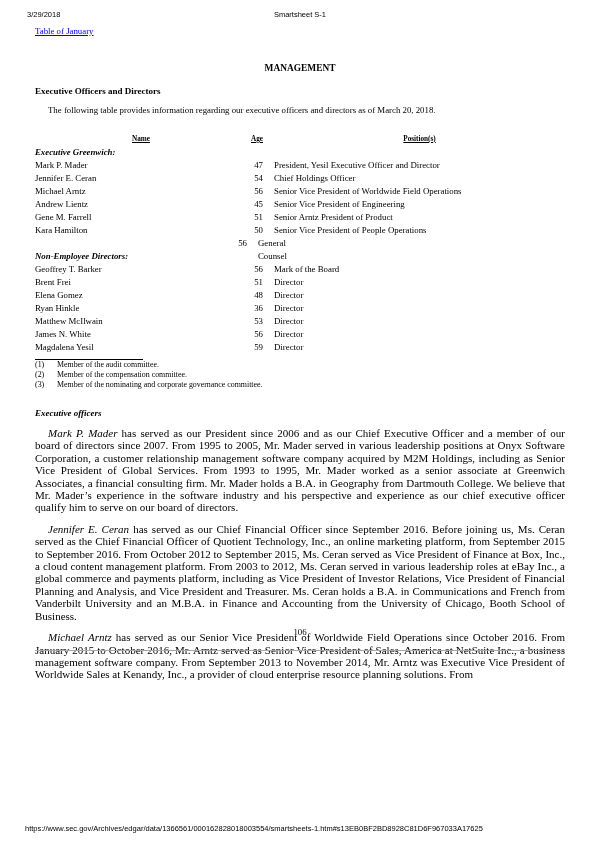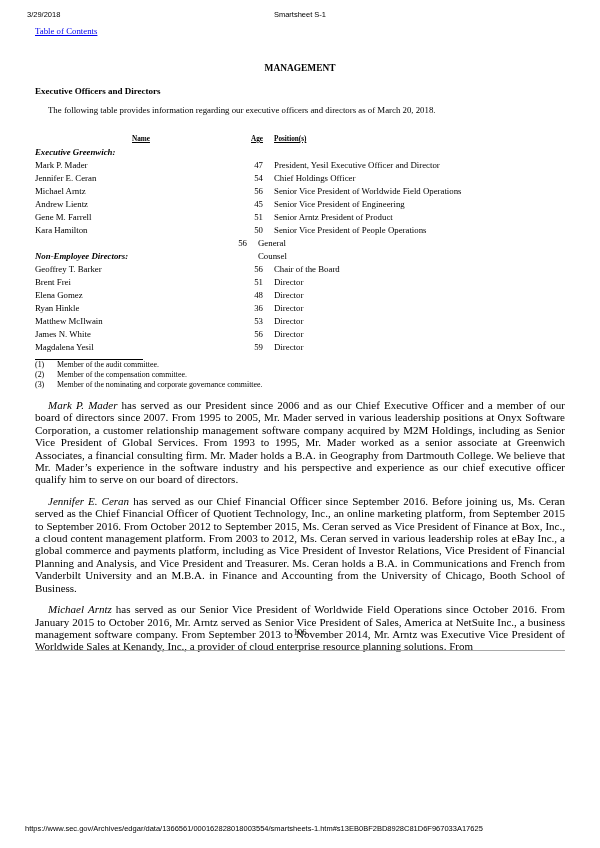--- a/index.html
+++ b/index.html
@@ -21,21 +21,21 @@
   .toc a { color:#0000EE; text-decoration:underline; cursor:pointer; }
   .mgmt-heading { margin-top:27px; text-align:center; font-weight:bold; font-size:9.4px; }
   .subheading { margin-top:13px; font-weight:bold; font-size:9px; }
   .intro { margin-top:9px; font-size:8.8px; text-indent:13px; }
 
   .officers-table { margin-top:18px; font-size:8.8px; }
   .trow { display:grid; grid-template-columns:212px 16px 1fr; line-height:13px; height:13px; }
   .th { font-weight:bold; font-size:7.2px; text-decoration:underline; }
   .th-name { text-align:center; }
   .th-age  { text-align:right; }
-  .th-pos  { padding-left:11px; }
+  .th-pos  { text-align:center; padding-left:11px; }
   .c-age { text-align:right; }
   .c-pos { padding-left:11px; }
   .group-label { font-weight:bold; font-style:italic; }
 
   .fn-rule { margin-top:5px; width:108px; border-top:1px solid #000; }
   .footnote { display:grid; grid-template-columns:22px 1fr; font-size:7.9px; line-height:10px; }
 
   .section-heading { margin-top:18px; font-weight:bold; font-style:italic; font-size:9px; }
   .para { margin-top:9px; font-size:11px; line-height:12.4px; text-align:justify; text-indent:13px; }
   .para .lead { font-style:italic; }
@@ -45,21 +45,21 @@
 </style>
 </head>
 <body>
 
 <div class="print-hf ph-date">3/29/2018</div>
 <div class="print-hf ph-title">Smartsheet S-1</div>
 
 <div class="page">
 
   <div class="toc">
-    <a>Table of Contents</a>
+    <a>Table of January</a>
   </div>
 
   <div class="mgmt-heading">MANAGEMENT</div>
 
   <div class="subheading">Executive Officers and Directors</div>
 
   <div class="intro">The following table provides information regarding our executive officers and directors as of March 20, 2018.</div>
 
   <div class="officers-table">
     <div class="trow">
@@ -105,21 +105,21 @@
       <span class="c-age">56</span>
       <span class="c-pos">General Counsel</span>
     </div>
 
     <div class="trow">
       <span class="group-label" style="grid-column:1/4;">Non-Employee Directors:</span>
     </div>
     <div class="trow">
       <span>Geoffrey T. Barker</span>
       <span class="c-age">56</span>
-      <span class="c-pos">Chair of the Board</span>
+      <span class="c-pos">Mark of the Board</span>
     </div>
     <div class="trow">
       <span>Brent Frei</span>
       <span class="c-age">51</span>
       <span class="c-pos">Director</span>
     </div>
     <div class="trow">
       <span>Elena Gomez</span>
       <span class="c-age">48</span>
       <span class="c-pos">Director</span>
@@ -153,20 +153,21 @@
   </div>
   <div class="footnote">
     <span>(2)</span>
     <span>Member of the compensation committee.</span>
   </div>
   <div class="footnote">
     <span>(3)</span>
     <span>Member of the nominating and corporate governance committee.</span>
   </div>
 
+  <div class="section-heading">Executive officers</div>
 
   <div class="para">
     <span class="lead">Mark P. Mader</span><span> has served as our President since 2006 and as our Chief Executive Officer and a member of our board of directors since 2007. From 1995 to 2005, Mr. Mader served in various leadership positions at Onyx Software Corporation, a customer relationship management software company acquired by M2M Holdings, including as Senior Vice President of Global Services. From 1993 to 1995, Mr. Mader worked as a senior associate at Greenwich Associates, a financial consulting firm. Mr. Mader holds a B.A. in Geography from Dartmouth College. We believe that Mr. Mader’s experience in the software industry and his perspective and experience as our chief executive officer qualify him to serve on our board of directors.</span>
   </div>
   <div class="para">
     <span class="lead">Jennifer E. Ceran</span><span> has served as our Chief Financial Officer since September 2016. Before joining us, Ms. Ceran served as the Chief Financial Officer of Quotient Technology, Inc., an online marketing platform, from September 2015 to September 2016. From October 2012 to September 2015, Ms. Ceran served as Vice President of Finance at Box, Inc., a cloud content management platform. From 2003 to 2012, Ms. Ceran served in various leadership roles at eBay Inc., a global commerce and payments platform, including as Vice President of Investor Relations, Vice President of Financial Planning and Analysis, and Vice President and Treasurer. Ms. Ceran holds a B.A. in Communications and French from Vanderbilt University and an M.B.A. in Finance and Accounting from the University of Chicago, Booth School of Business.</span>
   </div>
   <div class="para">
     <span class="lead">Michael Arntz</span><span> has served as our Senior Vice President of Worldwide Field Operations since October 2016. From January 2015 to October 2016, Mr. Arntz served as Senior Vice President of Sales, America at NetSuite Inc., a business management software company. From September 2013 to November 2014, Mr. Arntz was Executive Vice President of Worldwide Sales at Kenandy, Inc., a provider of cloud enterprise resource planning solutions. From</span>
   </div>

